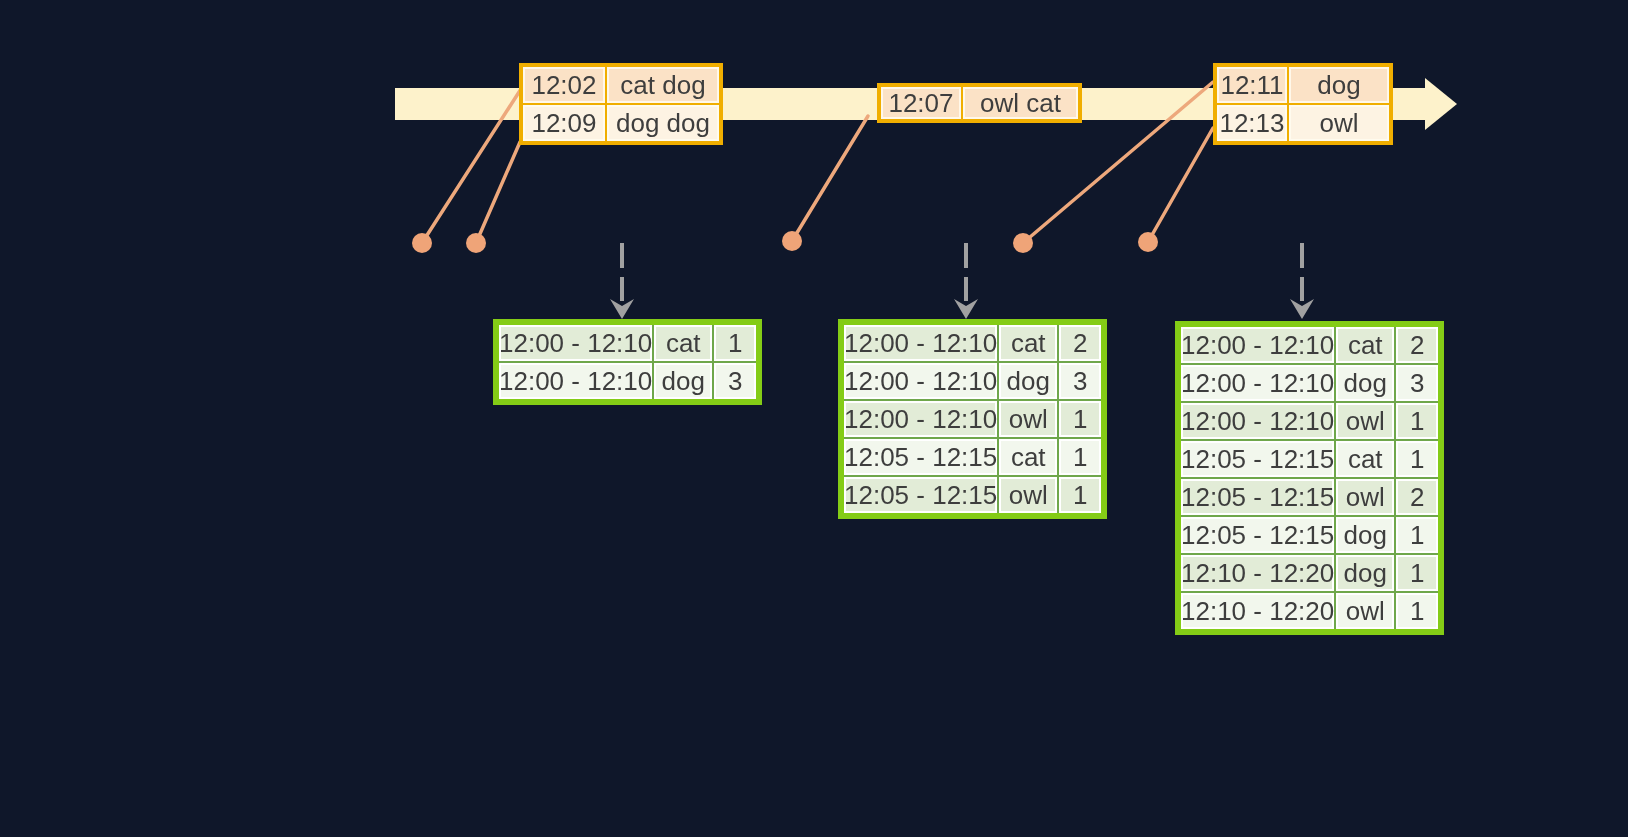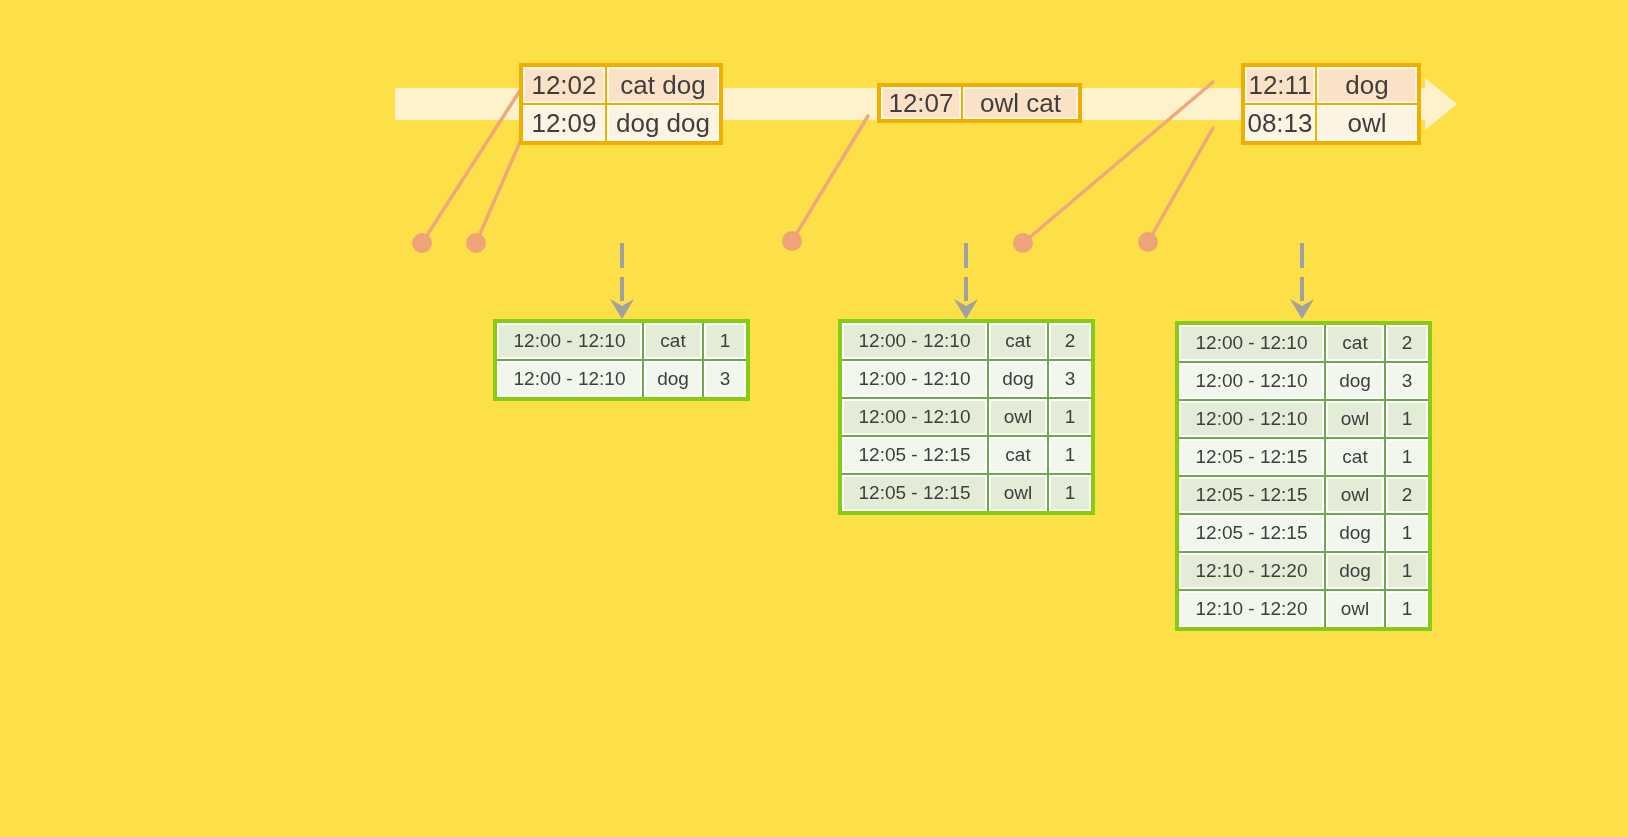--- a/index.html
+++ b/index.html
@@ -1,34 +1,34 @@
 <!DOCTYPE html>
 <html><head>
 <meta charset="utf-8">
 <style>
   html,body{margin:0;padding:0;background:#000;}
-  #stage{position:relative;width:1628px;height:837px;background:#fde047;overflow:hidden;
+  #stage{position:relative;width:1628px;height:837px;background:#0f172a;overflow:hidden;
          font-family:"Liberation Sans", sans-serif;color:#3e3e3e;}
   #lines-layer{position:absolute;left:0;top:0;width:1628px;height:837px;}
 
   table{border-collapse:collapse;position:absolute;table-layout:fixed;}
   td{text-align:center;vertical-align:middle;padding:0;overflow:hidden;white-space:nowrap;}
 
   
   .evt{border:4px solid #f0ae00;font-size:26px;}
   .evt td{border:2px solid #f0ae00;height:36px;box-shadow:inset 0 0 0 2px rgba(255,251,240,.85);}
   .evtB td{height:32px;}
   .fill-peach{background:#fbe2c6;}
   .fill-cream{background:#fdf3e3;}
   .evtA{left:519px;top:63px;}  .evtA .c1{width:82px;}  .evtA .c2{width:112px;margin-top:32px;}
   .evtB{left:877px;top:83px;}  .evtB .c1{width:80px;}  .evtB .c2{width:115px;margin-left:19px;}
-  .evtC{left:1213px;top:63px;margin-left:28px;} .evtC .c1{width:70px;}  .evtC .c2{width:100px;}
+  .evtC{left:1213px;top:63px;} .evtC .c1{width:70px;}  .evtC .c2{width:100px;}
 
   
-  .res{border:4px solid #84cc16;font-size:19px;}
+  .res{border:6px solid #84cc16;font-size:26px;}
   .res td{border:2px solid #6fa74b;height:36px;box-shadow:inset 0 0 0 2px #ffffff;}
   .res .c1{width:145px;} .res .c2{width:58px;text-align:center;} .res .c3{width:42px;}
   .row-dark td{background:#e2ecd7;}
   .row-lite td{background:#f2f7ed;}
   .res1{left:493px;top:319px;}
   .res2{left:838px;top:319px;}
   .res3{left:1175px;top:321px;}
 </style>
 </head>
 <body>
@@ -90,21 +90,21 @@
   </tbody>
     </table>
 
   <table class="evt evtC">
     <tbody>
         <tr>
       <td class="c1 fill-peach">12:11</td>
       <td class="c2 fill-peach">dog</td>
     </tr>
     <tr>
-      <td class="c1 fill-cream">08:13</td>
+      <td class="c1 fill-cream">12:13</td>
       <td class="c2 fill-cream">owl</td>
     </tr>
   </tbody>
     </table>
 
   <table class="res res1">
     <tbody>
         <tr class="row-dark">
       <td class="c1">12:00 - 12:10</td>
       <td class="c2">cat</td>

